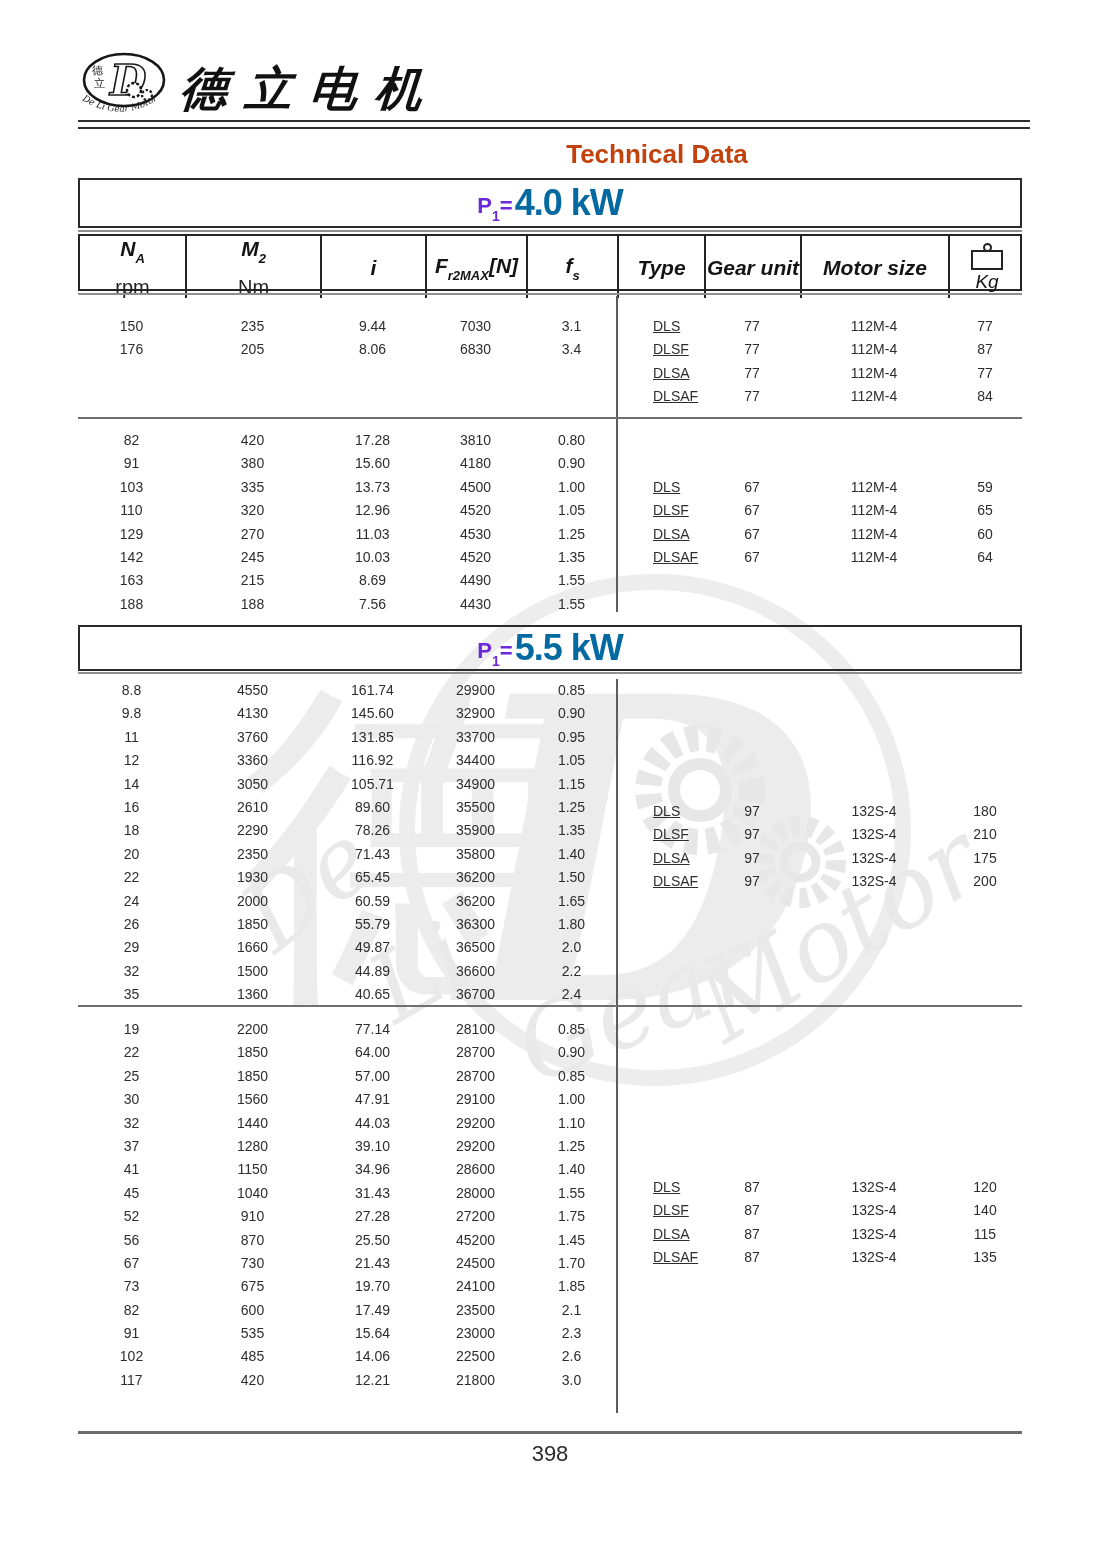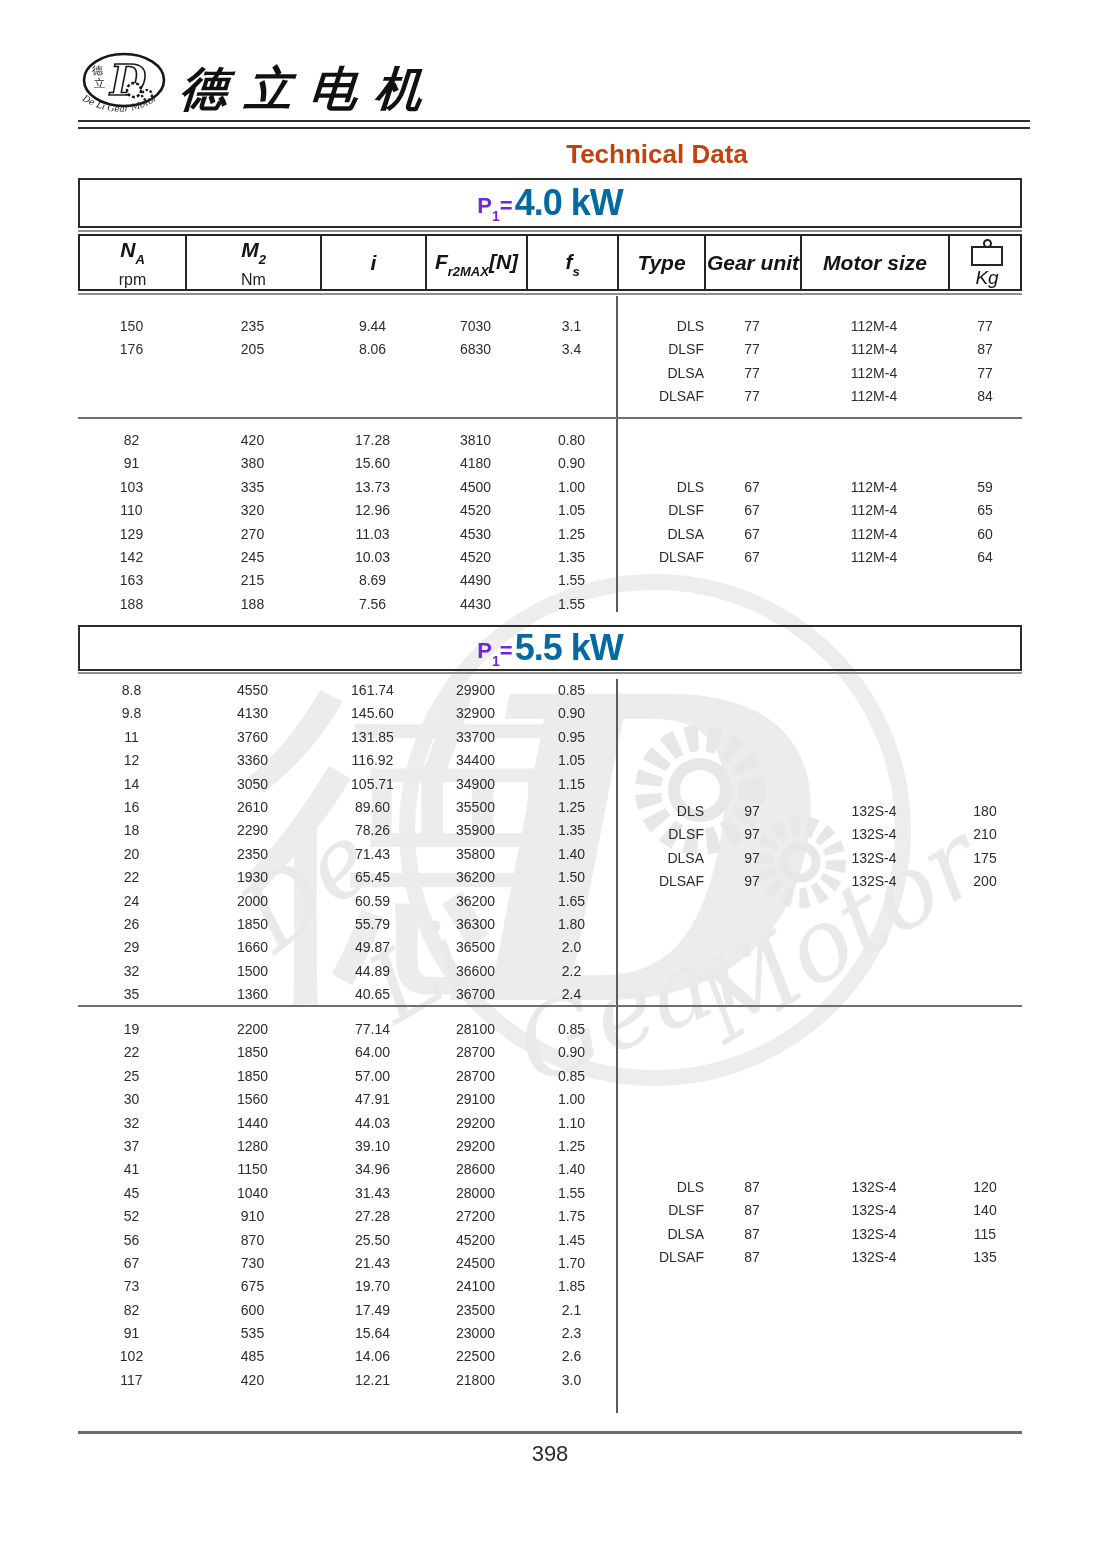--- a/index.html
+++ b/index.html
@@ -35,30 +35,30 @@
   
   .grid{display:grid;grid-template-columns:107px 135px 105px 101px 91px 87px 96px 148px 74px;}
   .cols-header{position:absolute;left:78px;top:234px;width:940px;height:53px;z-index:2;
                border:2px solid #242424;background:transparent;}
   .hcell{border-right:2px solid #242424;display:flex;flex-direction:column;
          align-items:center;justify-content:center;line-height:1.05;padding-top:2px;}
   .hcell:last-child{border-right:none;}
   .hmain{font-weight:bold;font-size:21px;color:#141414;white-space:nowrap;font-style:italic;}
   .hmain sub{font-size:0.62em;font-weight:bold;position:relative;top:2px;}
   .hmain.kg{font-weight:normal;font-size:19px;}
-  .hunit{font-size:16px;color:#222;margin-top:7px;}
+  .hunit{font-size:20px;color:#222;margin-top:13px;}
   .weight-icon{width:28px;height:16px;border:2px solid #222;position:relative;margin:6px auto 2px;}
   .weight-icon::before{content:"";position:absolute;top:-9px;left:50%;margin-left:-4px;
                        width:5px;height:5px;border:2px solid #222;border-radius:50%;background:#fff;}
 
   
   .block{position:absolute;left:78px;width:940px;z-index:1;}
   .row{height:23.4px;line-height:23.4px;font-size:14px;color:#2d2d2d;}
   .cell{text-align:center;white-space:nowrap;overflow:visible;}
-  .cell.type{text-align:right;padding-left:36px;}
+  .cell.type{text-align:left;padding-left:36px;text-decoration:underline;}
   .models{position:absolute;left:0;width:940px;}
 
   
   .page-number{position:absolute;left:78px;top:1441px;width:944px;z-index:2;
                text-align:center;font-size:22px;color:#2a2a2a;}
 </style>
 </head>
 <body>
 
 <div class="page">

